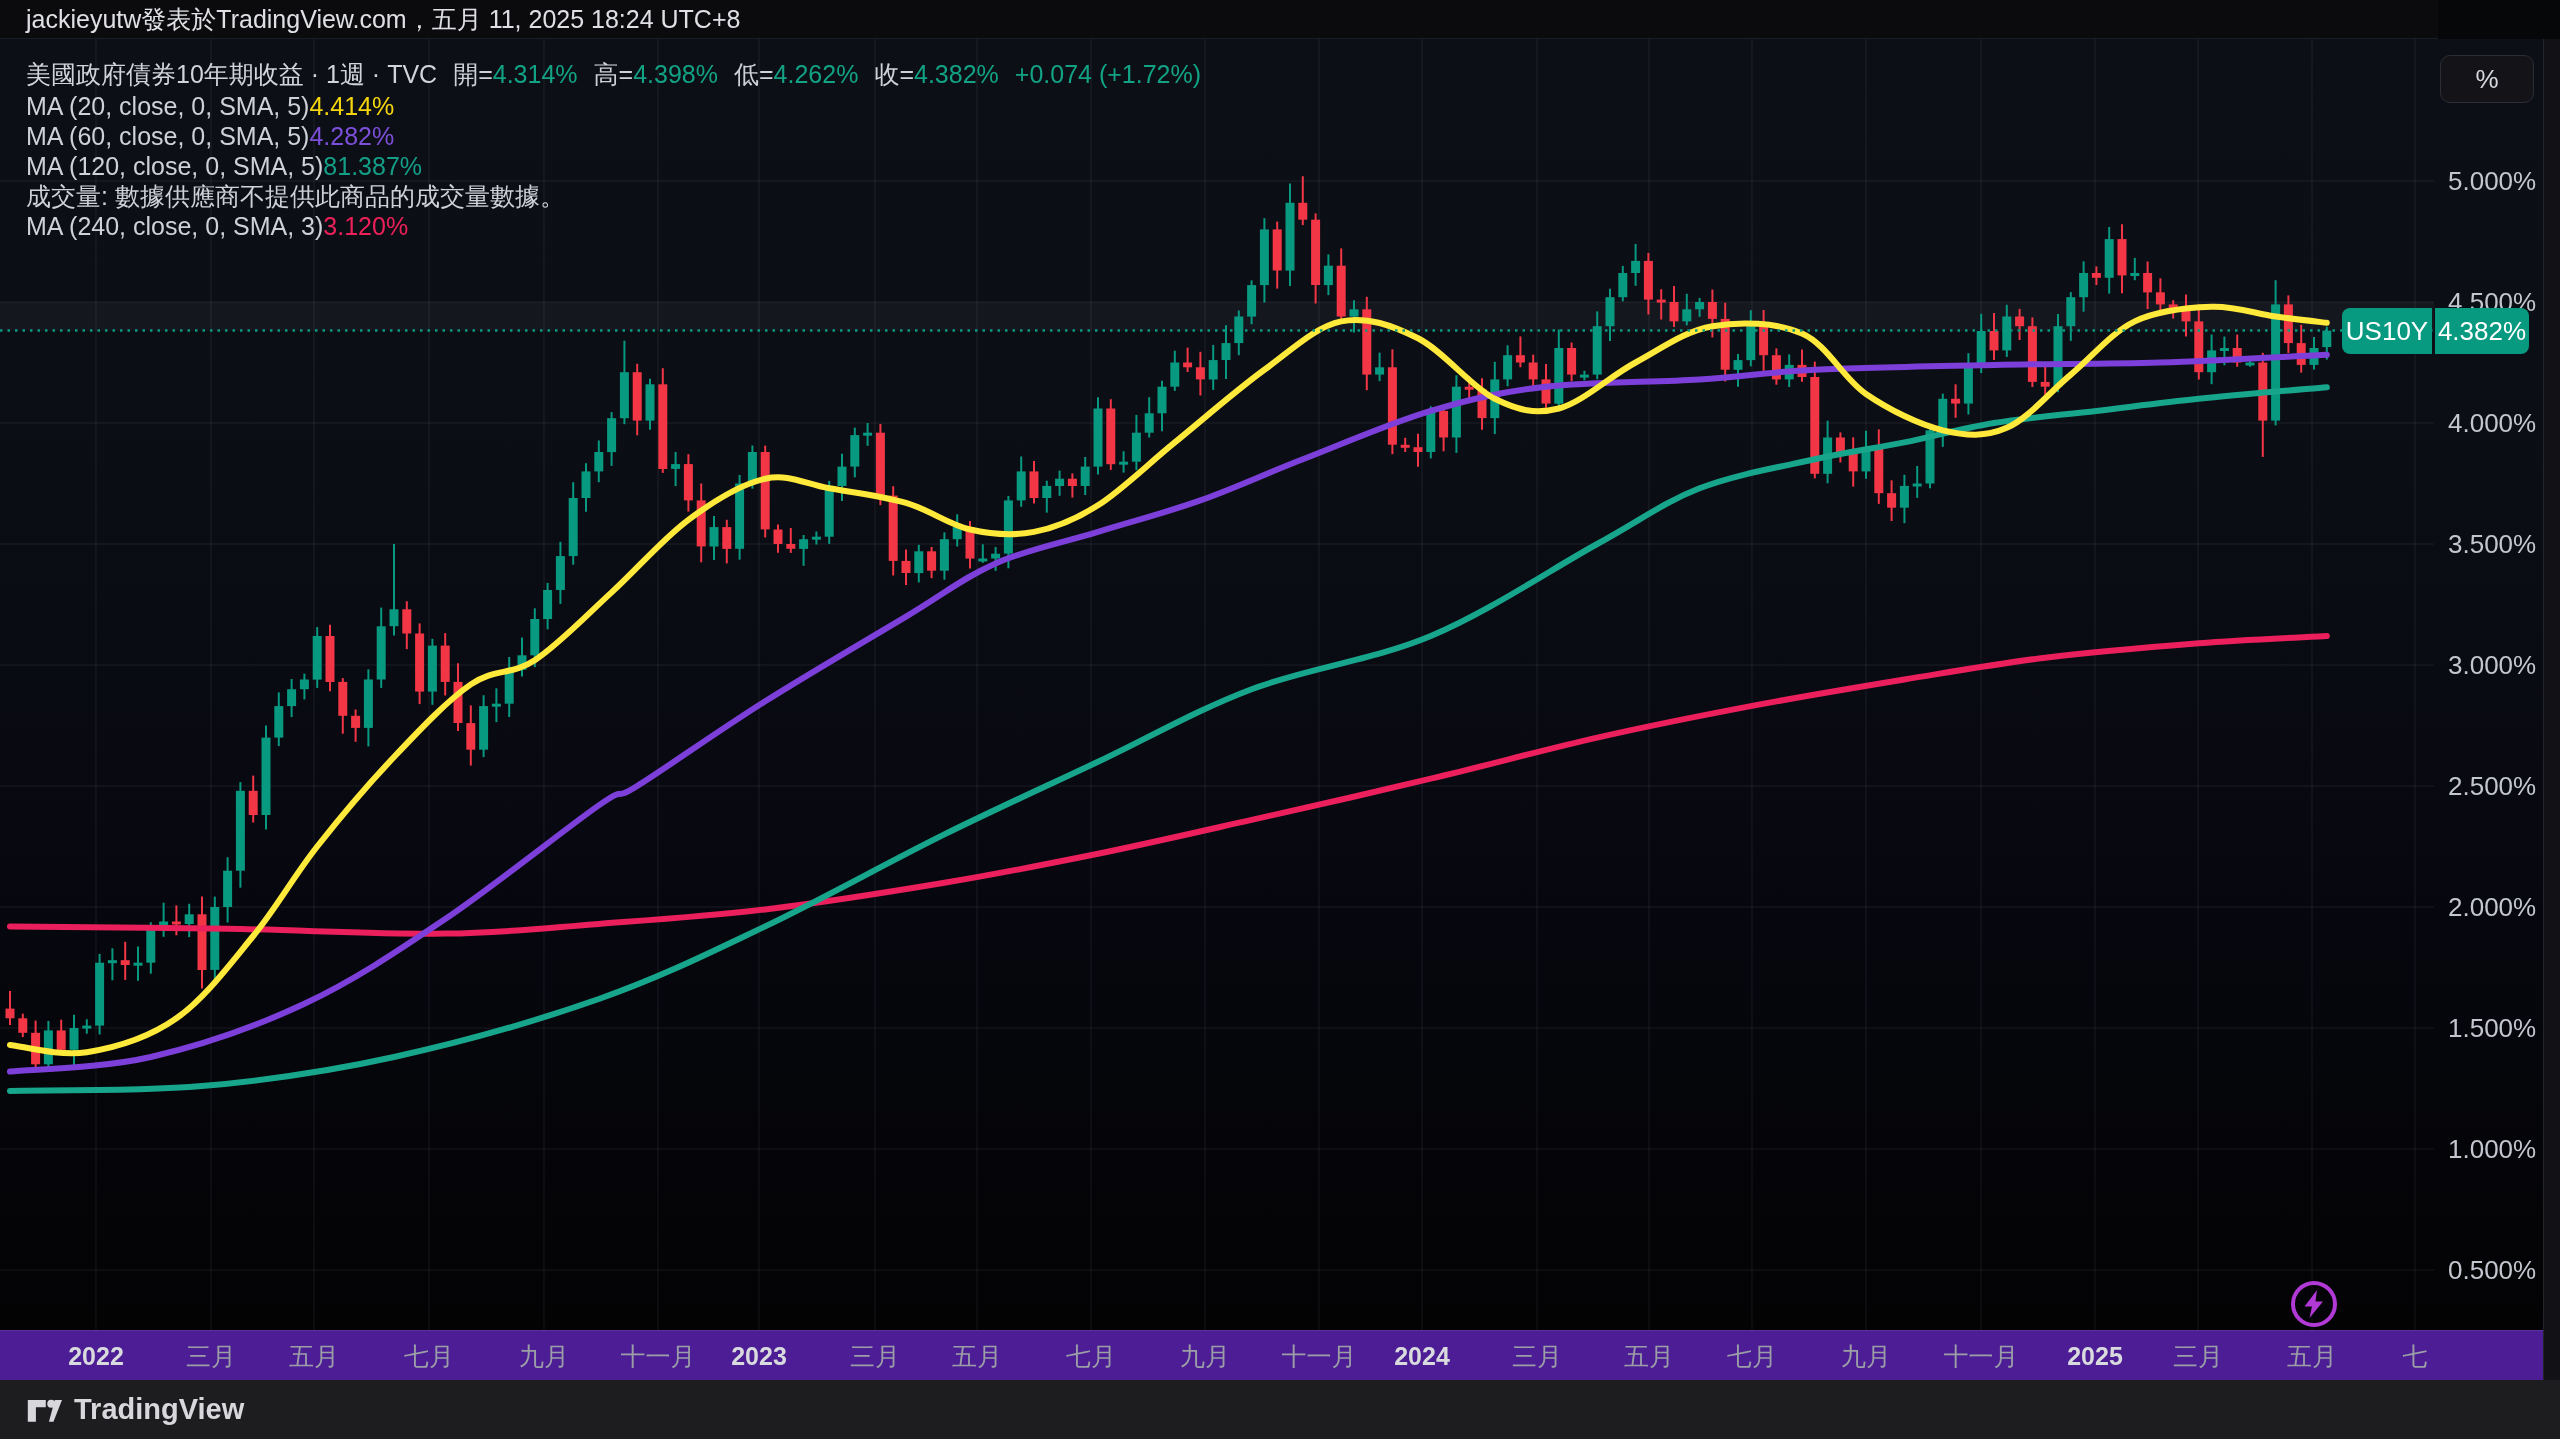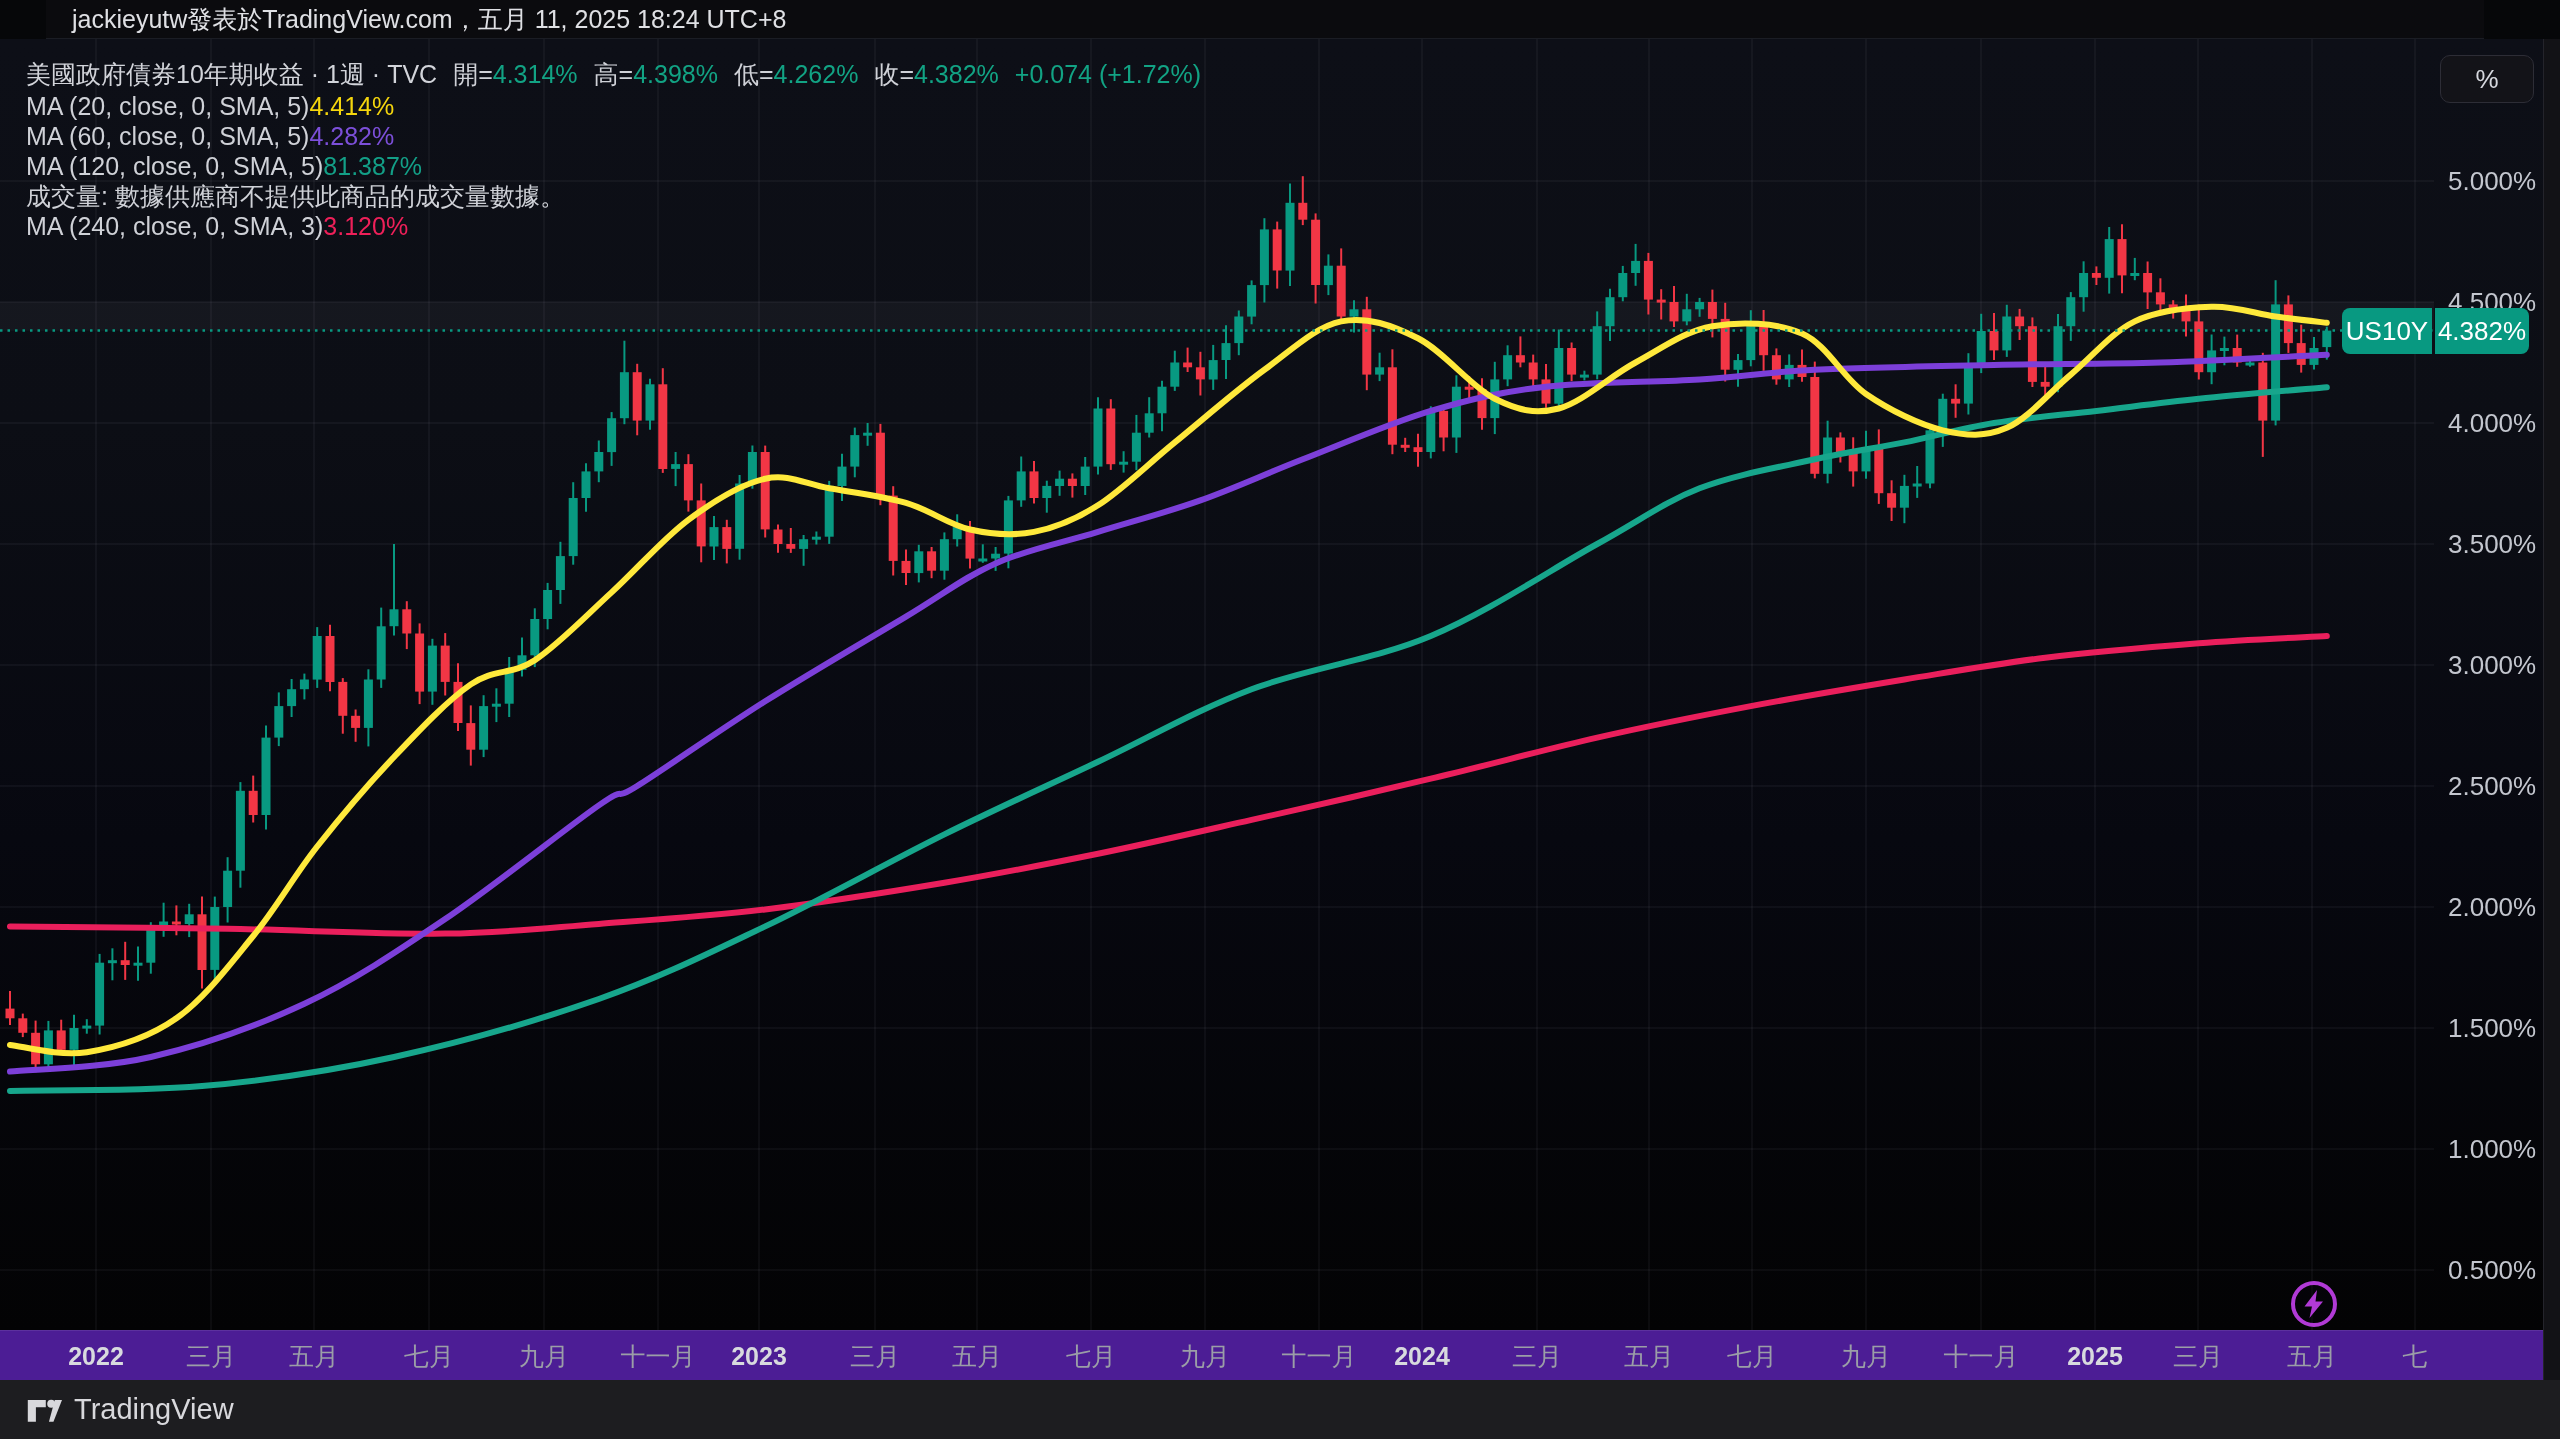--- a/index.html
+++ b/index.html
@@ -1,19 +1,19 @@
 <!DOCTYPE html>
 <html><head>
 <meta charset="utf-8">
 <style>
   html,body{margin:0;padding:0;background:#000;}
   .screen{position:relative;width:2560px;height:1439px;overflow:hidden;
     font-family:"Liberation Sans",sans-serif;background:#060709;}
   .header{position:absolute;left:0;top:0;width:2438px;height:38px;background:#0b0b0e;
-    border-bottom:1px solid #1b1d24;color:#dfe0e4;font-size:25px;line-height:38px;margin-left:46px;}
+    border-bottom:1px solid #1b1d24;color:#dfe0e4;font-size:25px;line-height:38px;}
   .header span{margin-left:26px;}
   .chart{position:absolute;left:0;top:39px;width:2543px;height:1291px;
     background:linear-gradient(180deg,#0d0f17 0%,#0c0e15 30%,#070810 62%,#030304 100%);}
   #chart-svg{position:absolute;left:0;top:0;}
   .legend{position:absolute;left:26px;top:18px;color:#d2d4da;font-size:25px;}
   .legend .row{height:30px;line-height:30px;white-space:nowrap;}
   .legend .row.first{height:34px;line-height:34px;}
   .legend .lbl{color:#cfd1d7;}
   .legend .val{}
   .legend .fld{margin-left:16px;color:#cfd1d7;}
@@ -28,21 +28,21 @@
   .lightning{position:absolute;left:2288px;top:1239px;width:52px;height:52px;cursor:pointer;}
   .time-axis{position:absolute;left:0;top:1330px;width:2543px;height:50px;background:#4c1d95;
     border-top:1px solid rgba(255,255,255,0.09);}
   .time-axis .tl{position:absolute;top:0;height:50px;line-height:50px;transform:translateX(-50%);
     color:#9b9ea7;font-size:25px;white-space:nowrap;}
   .time-axis .tl.year{color:#d8dade;font-weight:bold;}
   .right-gutter{position:absolute;left:2543px;top:39px;width:17px;height:1341px;background:#121216;
     border-left:1px solid #24242b;}
   .footer{position:absolute;left:0;top:1380px;width:2560px;height:59px;background:#1d1d20;
     display:flex;align-items:center;}
-  .footer .brand{color:#d8d8dc;font-size:29px;font-weight:400;margin-left:12px;}
+  .footer .brand{color:#d8d8dc;font-size:29px;font-weight:700;margin-left:12px;}
   .tv-logo{margin-left:26px;display:inline-flex;}
 </style>
 </head>
 <body>
 
 <div class="screen">
 
   <div class="header">
     <span>jackieyutw發表於TradingView.com，五月 11, 2025 18:24 UTC+8</span>
   </div>

